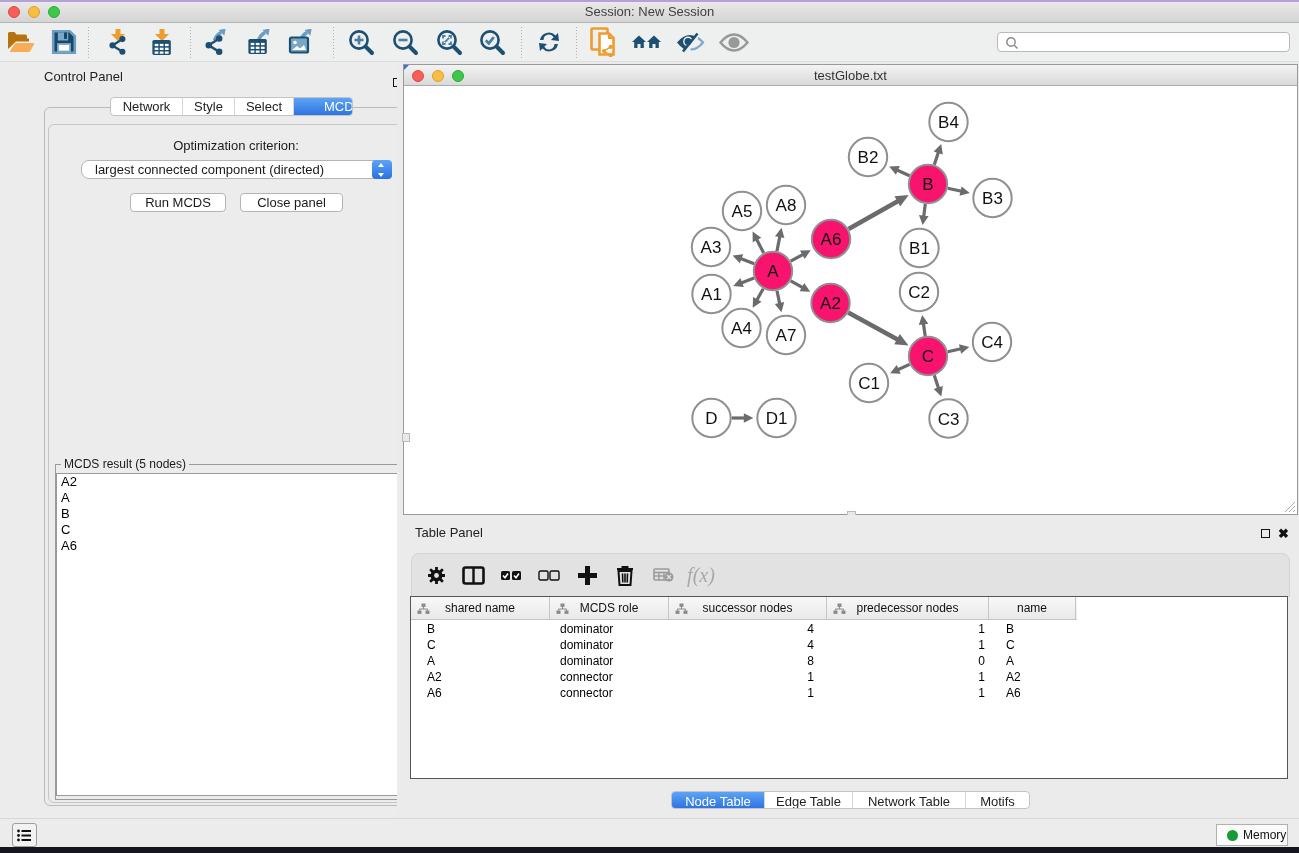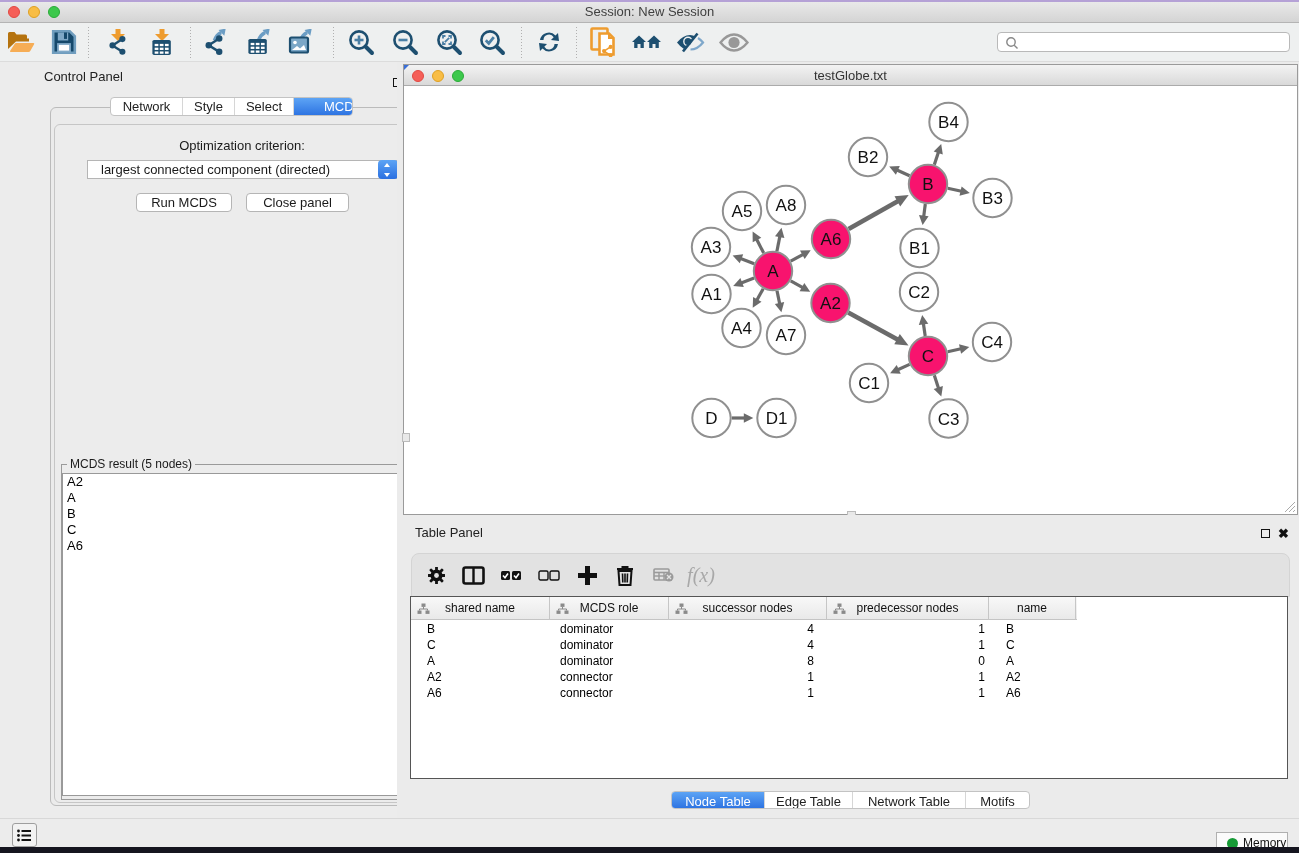--- a/index.html
+++ b/index.html
@@ -29,27 +29,27 @@
 #cpanel { left:0; top:62px; width:397px; height:756px; background:#ececec;margin-left:32px; }
 #cpanel .hdr { position:absolute; left:12px; top:7px; font-size:13px; color:#222; }
 .winbtns { position:absolute; }
 .sqbtn { display:inline-block; width:9px; height:9px; border:1.6px solid #111; margin-right:8px; }
 .xbtn { font-size:13px; font-weight:bold; color:#111; }
 #cptabs { position:absolute; left:78px; top:35px; z-index:2; height:19px; display:flex;
   border:1px solid #c3c3c3; border-radius:4px; overflow:hidden; background:#fff; }
 #cptabs div { font-size:13px; color:#222; line-height:16px; padding-top:1px; text-align:center; border-right:1px solid #d6d6d6; }
 #cptabs div:last-child { border-right:none;padding-left:30px; }
 #cptabs .sel { background:linear-gradient(#5da4f5,#2e74e2); color:#fff; }
-#cpbox { position:absolute; left:18px; top:45px; width:384px; height:699px;
+#cpbox { position:absolute; left:12px; top:45px; width:384px; height:699px;
   border:1px solid #bbb; border-radius:6px; background:#ebebeb; }
 #cpbox2 { position:absolute; left:3px; top:16px; width:376px; height:679px;
   border:1px solid #c6c6c6; border-radius:6px; background:#ececec; }
 #optlabel { position:absolute; left:0; top:13px; width:100%; text-align:center; font-size:13px; color:#1a1a1a; }
 #selbox { position:absolute; left:32px; top:35px; width:311px; height:19px; background:#fff;
-  border:1px solid #b5b5b5; border-radius:0; font-size:13px; color:#1a1a1a;text-align:right; }
+  border:1px solid #b5b5b5; border-radius:8px; font-size:13px; color:#1a1a1a;text-align:right; }
 #selbox span { position:absolute; left:13px; top:1px; }
 #selstep { position:absolute; right:-1px; top:-1px; width:20px; height:19px; border-radius:4px;
   background:linear-gradient(#5da4f5,#2b70e1); }
 #selstep:before { content:""; position:absolute; left:6px; top:2.5px; width:0; height:0;
   border:3.6px solid transparent; border-bottom:4.5px solid #fff; border-top:none; }
 #selstep:after { content:""; position:absolute; left:6px; bottom:2.5px; width:0; height:0;
   border:3.6px solid transparent; border-top:4.5px solid #fff; border-bottom:none; }
 .pbtn { position:absolute; height:19px; background:#fff; border:1px solid #b5b5b5; border-radius:4px;
   font-size:13px; color:#1a1a1a; text-align:center; line-height:17px; }
 #fieldset { position:absolute; left:6px; top:339px; width:366px; height:336px;
@@ -95,21 +95,21 @@
 #ttabs { position:absolute; left:274px; top:276px; height:18px; display:flex;
   border:1px solid #c3c3c3; border-radius:4px; overflow:hidden; background:#fff; }
 #ttabs div { font-size:13px; color:#222; line-height:17px; padding-top:1px; text-align:center; border-right:1px solid #d6d6d6; }
 #ttabs div:last-child { border-right:none; }
 #ttabs .sel { background:linear-gradient(#5da4f5,#2e74e2); color:#fff; }
 
 
 #statusbar { left:0; top:818px; width:1299px; height:29px; background:#ececec; border-top:1px solid #d8d8d8; }
 #listbtn { position:absolute; left:12px; top:4px; width:25px; height:24px; background:#f2f2f2;
   border:1px solid #9e9e9e; border-radius:3px; }
-#membtn { position:absolute; right:11px; top:13px; width:72px; height:22px; background:#fbfbfb;
+#membtn { position:absolute; right:11px; top:5px; width:72px; height:22px; background:#fbfbfb;
   border:1px solid #b0b0b0; font-size:12px; color:#111; }
 #membtn i { position:absolute; left:10px; top:5px; width:11px; height:11px; border-radius:50%;
   background:#169a36; font-style:normal; }
 #membtn span { position:absolute; left:26px; top:3px; }
 #darkstrip { left:0; top:847px; width:1299px; height:6px; background:#15151f; }
 </style></head><body>
 
 <div class="abs" id="titlebar">
   <div class="tl t1"></div>
     <div class="tl t2"></div>

